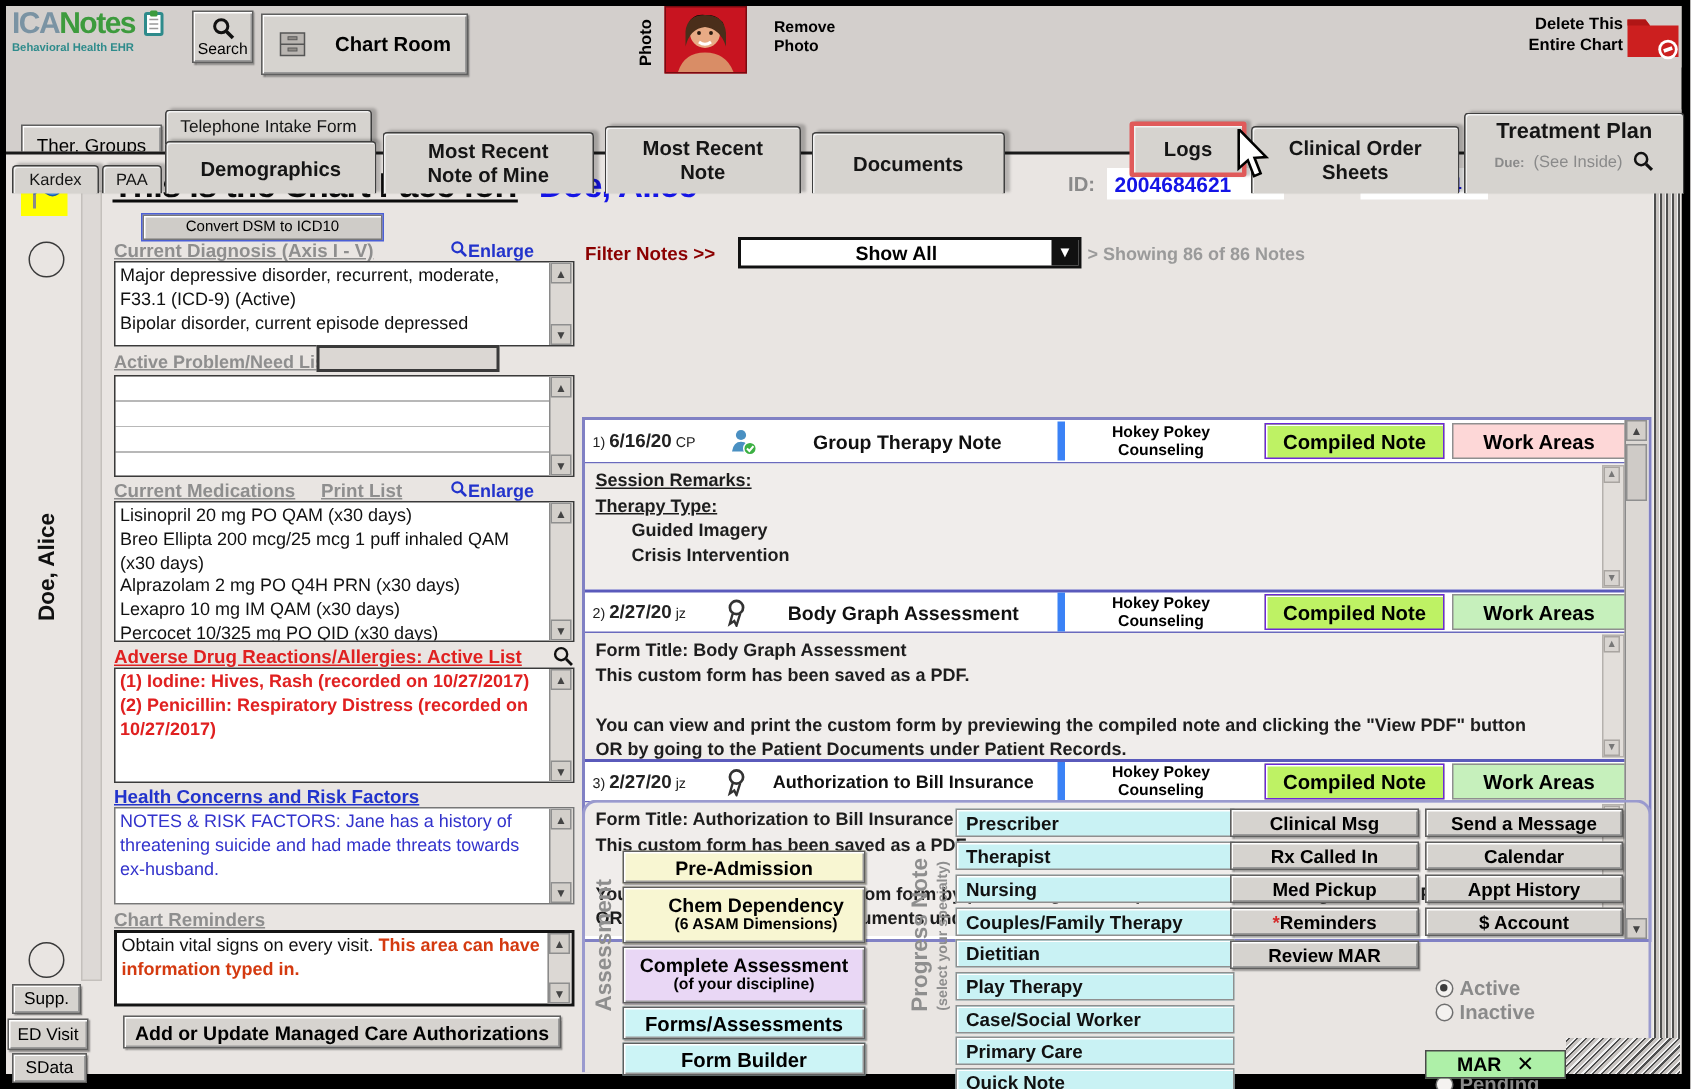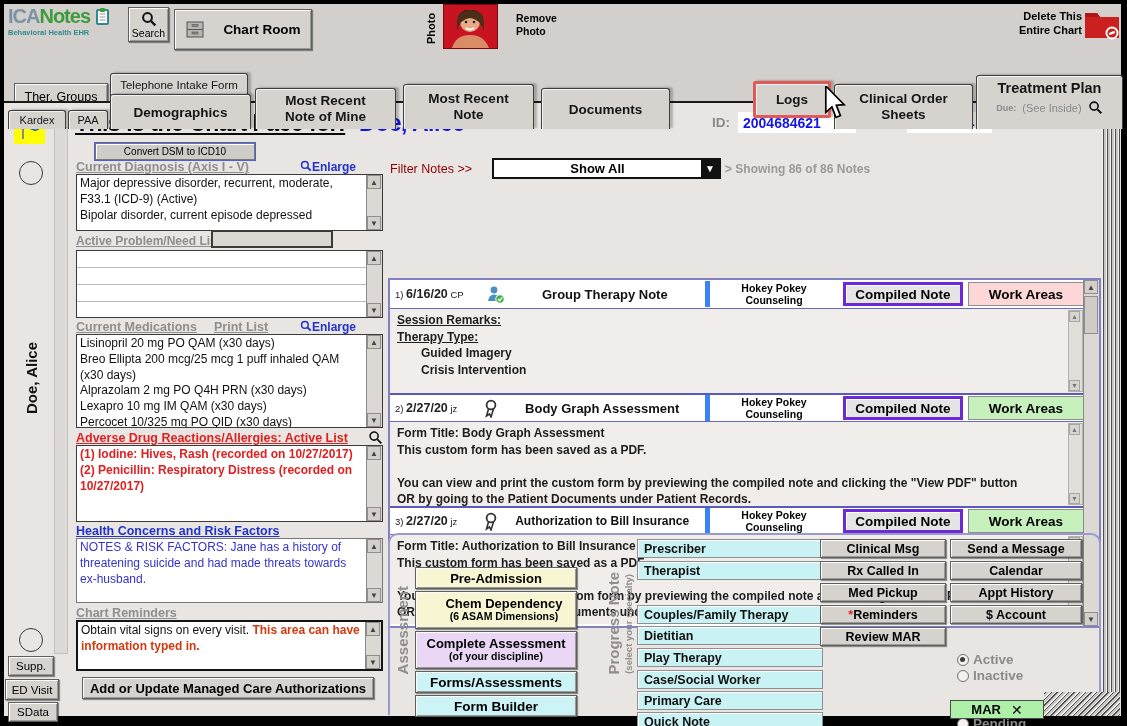--- a/index.html
+++ b/index.html
@@ -29,21 +29,21 @@
   .panel{left:384px;top:175px;width:713px;height:350px;border:2px solid #8181c4;background:#fff;box-sizing:border-box;}
   .note-h{position:absolute;left:0;width:694px;height:29px;background:#fff;border-top:2px solid #5a5abb;border-bottom:1px solid #6a6abd;box-sizing:border-box;display:flex;align-items:center;}
   .note-b{position:absolute;left:0;width:694px;background:#f0edeb;}
   .note-b .bt{position:absolute;left:7px;top:3px;right:18px;font-size:12px;font-weight:bold;color:#1d1d1d;line-height:1.38;}
   .bsb{position:absolute;top:1px;right:1px;bottom:1px;width:13px;background:#e2deda;border:1px solid #b5b1ad;}
   .bsb .ar{position:absolute;left:0;width:11px;height:11px;font-size:7px;color:#777;display:flex;align-items:center;justify-content:center;background:#d8d4d0;border:1px solid #a9a5a1;box-sizing:border-box;}
   .meta{font-size:9.5px;color:#222;padding-left:5px;white-space:nowrap;}
   .meta b{font-size:12.5px;}
   .ntitle{font-weight:bold;font-size:13px;color:#111;text-align:center;flex:1;}
   .org{width:128px;border-left:5px solid #3b82f6;font-size:10.5px;font-weight:bold;text-align:center;line-height:1.15;padding:1px 0;}
-  .cbtn{width:120px;height:24px;margin-left:5px;font-weight:bold;font-size:13.5px;background:#e5e5e5;border:3px solid #6d28d9;box-shadow:inset 1px 1px 0 #fff;display:flex;align-items:center;justify-content:center;box-sizing:border-box;}
+  .cbtn{width:120px;height:24px;margin-left:5px;font-weight:bold;font-size:13.5px;background:#bef264;border:1px solid #6d28d9;box-shadow:inset 1px 1px 0 #fff;display:flex;align-items:center;justify-content:center;box-sizing:border-box;}
   .wbtn{width:116px;height:24px;margin-left:5px;font-weight:bold;font-size:13.5px;border:1px solid #8f8f8f;display:flex;align-items:center;justify-content:center;box-sizing:border-box;}
   
   .cybtn{background:#c9f2f4;border:1px solid #8f8f8f;box-shadow:inset 1px 1px 0 #fff;font-weight:bold;font-size:12.5px;display:flex;align-items:center;padding-left:6px;box-sizing:border-box;color:#111;}
   .acbtn{font-weight:bold;font-size:12.5px;height:19px;}
   .radio{width:12px;height:12px;border-radius:50%;border:1.5px solid #6f6f6f;background:#f4f2f0;box-sizing:border-box;display:inline-block;margin-right:4px;position:relative;top:2px;}
   .radio.on::after{content:"";position:absolute;left:2px;top:2px;width:5px;height:5px;border-radius:50%;background:#3c3c3c;}
   .rlabel{color:#8a8a8a;font-weight:bold;font-size:13.5px;}
 </style>
 </head>
 <body>
@@ -247,21 +247,21 @@
       <div class="txt"><span style="color:#111;">Obtain vital signs on every visit. </span><span style="color:#d43a10;font-weight:bold;">This area can have information typed in.</span></div>
       <div class="sb">
             <div class="ar up">▲</div>
             <div class="ar dn">▼</div>
           </div>
     </div>
     <div class="abs b3d" style="left:78px;top:574px;width:292px;height:22px;font-weight:bold;font-size:13px;">
           <span>Add or Update Managed Care Authorizations</span>
         </div>
 
-    <div class="abs" style="left:386px;top:59px;font-size:12.5px;font-weight:normal;color:#8b0000;">Filter Notes &gt;&gt;</div>
+    <div class="abs" style="left:386px;top:59px;font-size:12.5px;font-weight:bold;color:#8b0000;">Filter Notes &gt;&gt;</div>
     <div class="abs" style="left:488px;top:55px;width:229px;height:21px;background:#fff;border:2px solid #111;box-sizing:border-box;display:flex;align-items:center;">
       <span style="flex:1;text-align:center;font-weight:bold;font-size:13px;">Show All</span>
       <span style="width:18px;height:17px;background:#111;color:#fff;font-size:10px;display:flex;align-items:center;justify-content:center;">▼</span>
     </div>
     <div class="abs" style="left:721px;top:59px;font-size:12px;font-weight:bold;color:#9a9a9a;"><span>&gt;</span> <span>Showing 86 of 86 Notes</span></div>
 
     <div class="abs panel">
 
       <div class="note-h" style="top:0;border-top:none;">
         <span class="meta"><span>1)</span> <b>6/16/20</b> <span>CP</span></span>
@@ -383,20 +383,23 @@
     <div class="abs" style="left:598px;top:438px;width:34px;height:165px;display:flex;flex-direction:row;align-items:center;justify-content:center;gap:1px;">
       <span class="vtext" style="font-size:15px;font-weight:bold;color:#8e8e8e;">Progress Note</span>
       <span class="vtext" style="font-size:9.5px;font-weight:bold;color:#8e8e8e;">(select your specialty)</span>
     </div>
     <div class="abs cybtn" style="left:633px;top:436px;width:186px;height:19px;">
           <span>Prescriber</span>
         </div>
     <div class="abs cybtn" style="left:633px;top:458px;width:186px;height:19px;">
           <span>Therapist</span>
         </div>
+    <div class="abs cybtn" style="left:633px;top:480px;width:186px;height:19px;">
+          <span>Nursing</span>
+        </div>
     <div class="abs cybtn" style="left:633px;top:502px;width:186px;height:19px;">
           <span>Couples/Family Therapy</span>
         </div>
     <div class="abs cybtn" style="left:633px;top:523px;width:186px;height:19px;">
           <span>Dietitian</span>
         </div>
     <div class="abs cybtn" style="left:633px;top:545px;width:186px;height:19px;">
           <span>Play Therapy</span>
         </div>
     <div class="abs cybtn" style="left:633px;top:567px;width:186px;height:19px;">

